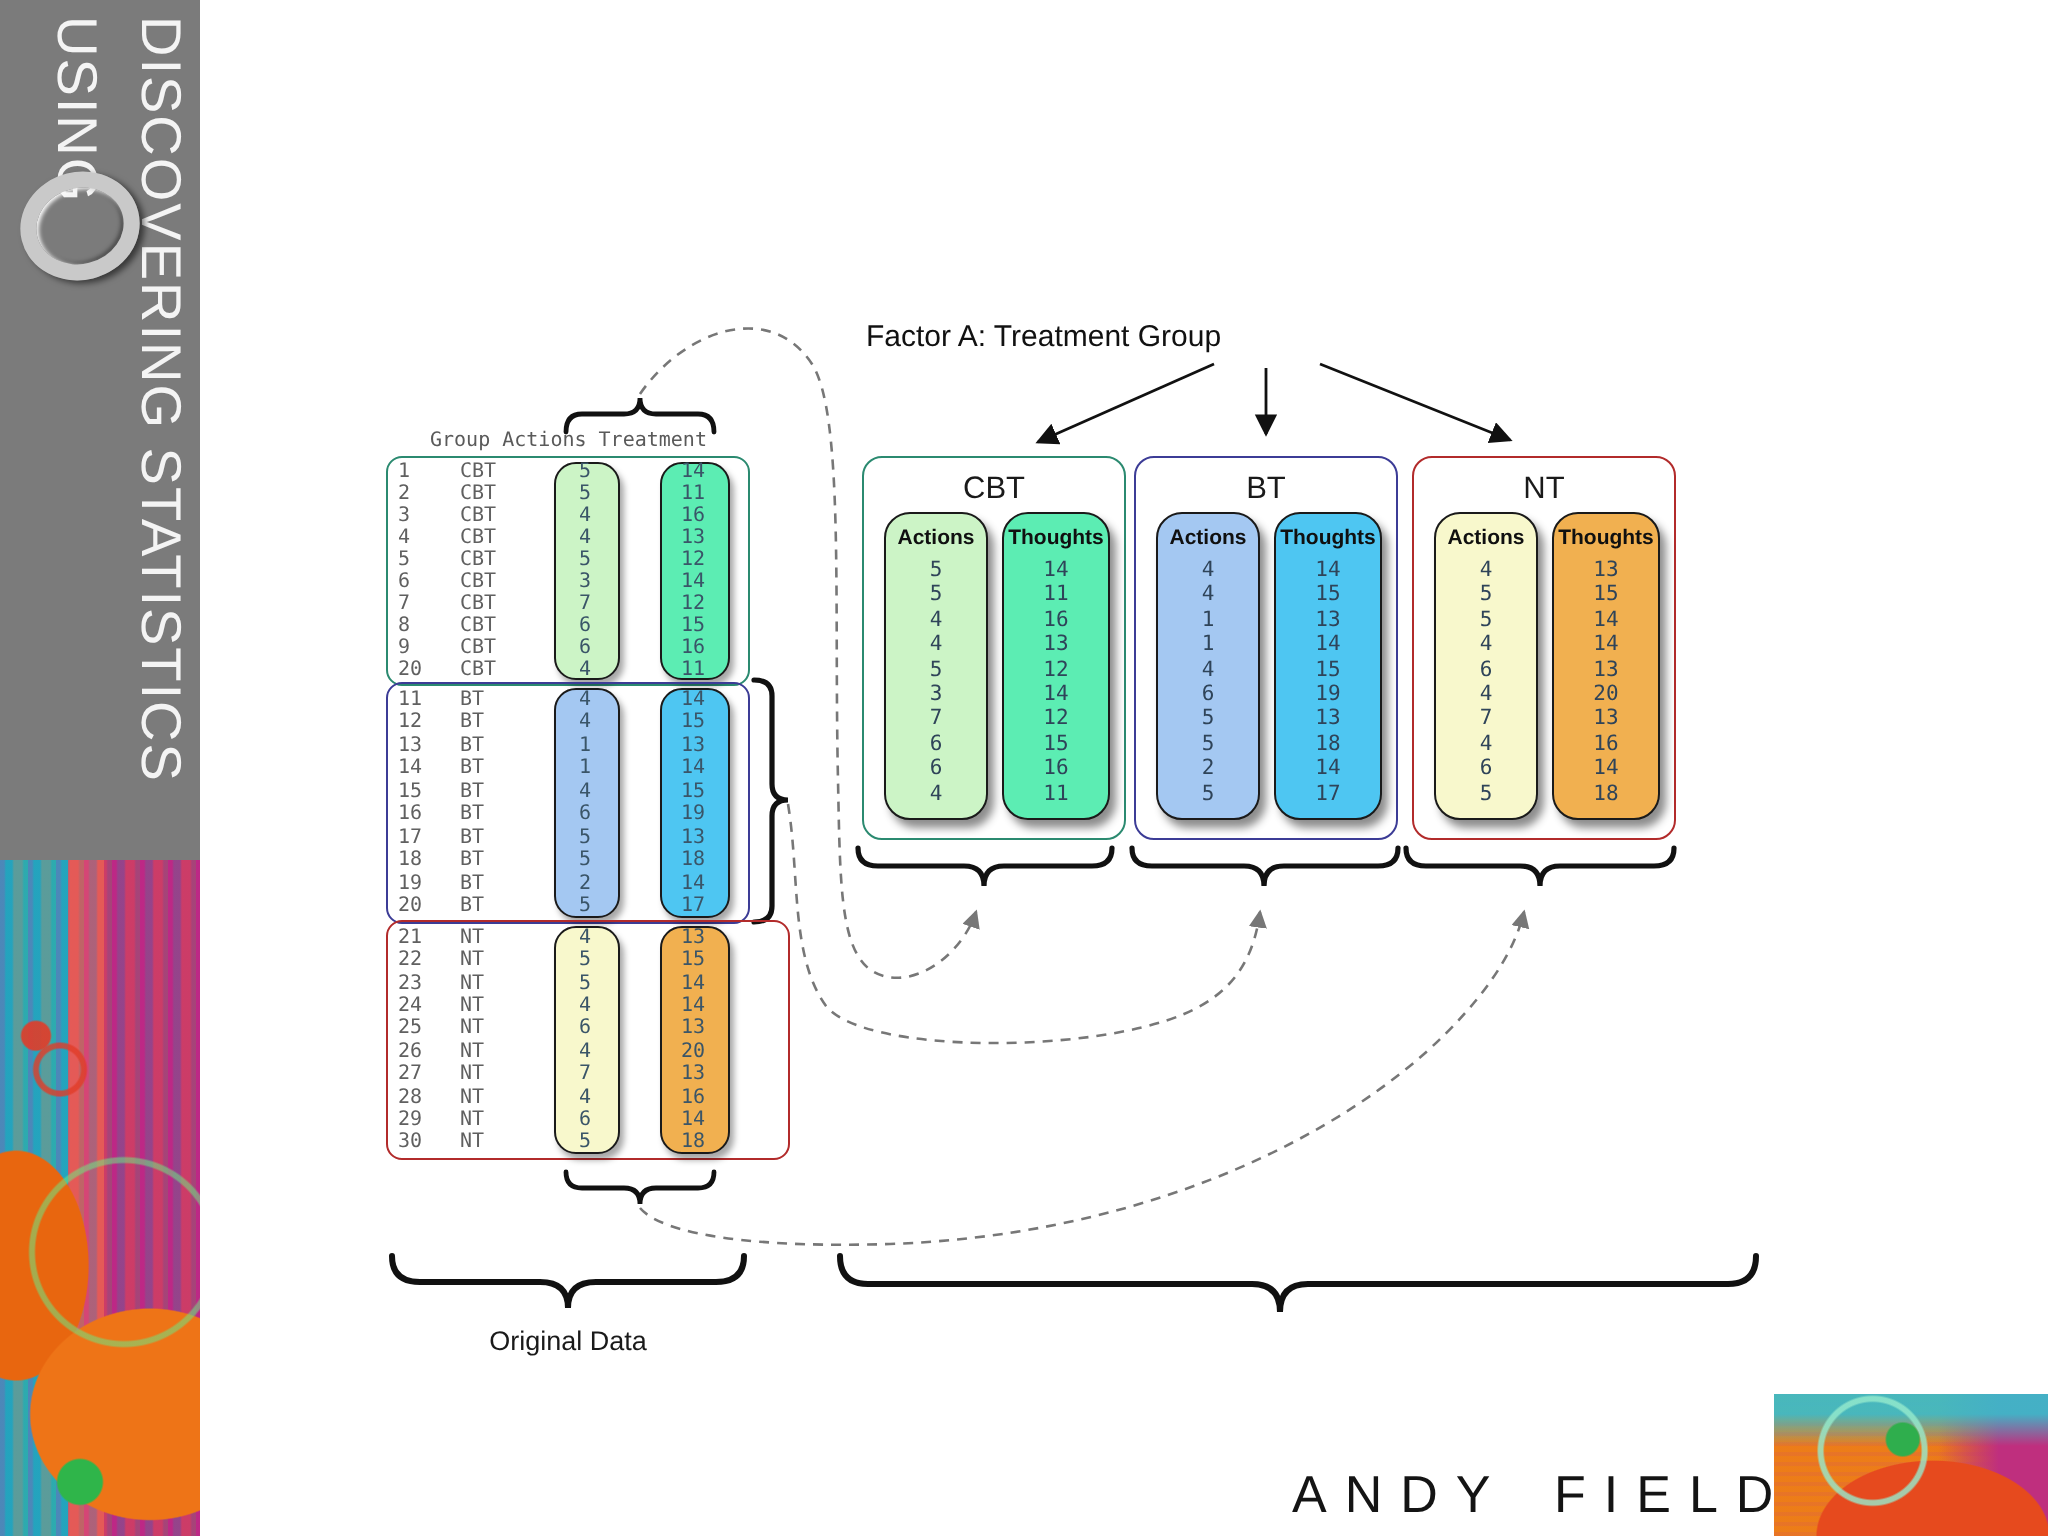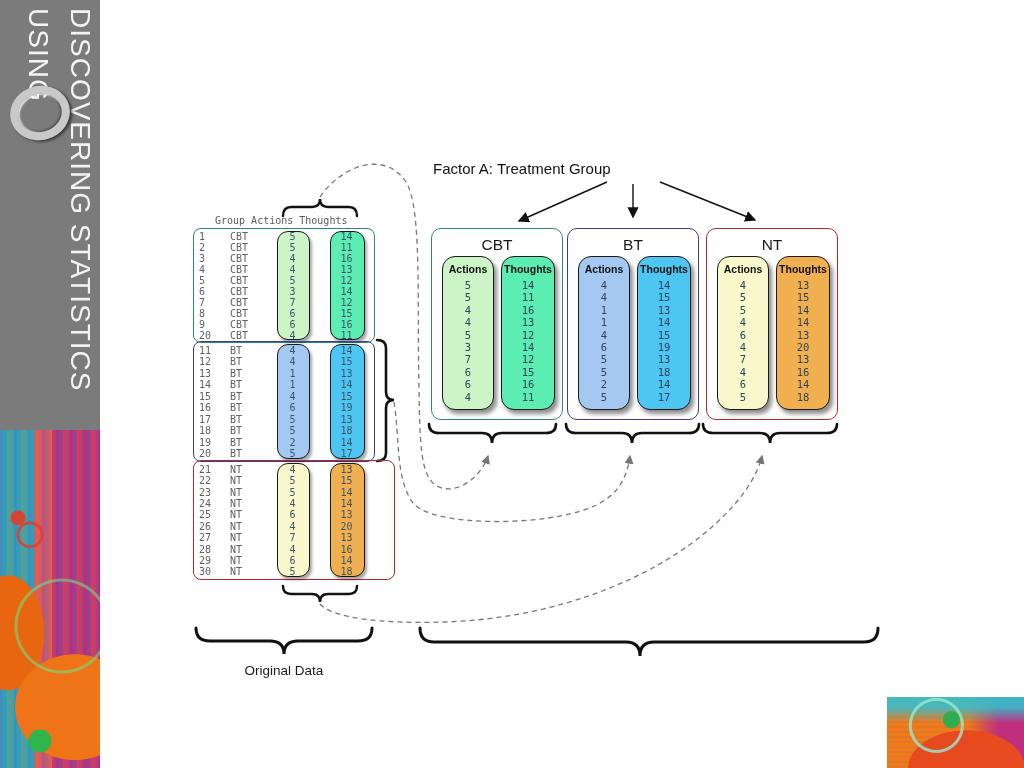--- a/index.html
+++ b/index.html
@@ -122,21 +122,21 @@
     <path d="M703,424 Q703,433 713,433 L760,433 Q770,433 770,443 Q770,433 780,433 L827,433 Q837,433 837,424" stroke="#111" stroke-width="2.6" fill="none" stroke-linecap="round"></path>
 
     <path d="M196,628 Q196,641 210,641 L270,641 Q284,641 284,654 Q284,641 298,641 L358,641 Q372,641 372,628" stroke="#111" stroke-width="3" fill="none" stroke-linecap="round"></path>
     <path d="M420,628 Q420,642 434,642 L626,642 Q640,642 640,656 Q640,642 654,642 L864,642 Q878,642 878,628" stroke="#111" stroke-width="3" fill="none" stroke-linecap="round"></path>
 
     <path d="M320,197 C342,165 385,150 406,182 C422,207 417,300 419,390 C420,440 420,472 434,484 C452,498 480,480 488,456" stroke="#777" stroke-width="1.3" fill="none" stroke-dasharray="5 4" marker-end="url(#garrow)"></path>
     <path d="M394,402 C400,438 395,478 413,503 C432,527 545,527 592,507 C618,496 627,478 630,456" stroke="#777" stroke-width="1.3" fill="none" stroke-dasharray="5 4" marker-end="url(#garrow)"></path>
     <path d="M320,604 C332,618 380,624 445,622 C560,618 655,577 712,527 C741,501 757,477 762,456" stroke="#777" stroke-width="1.3" fill="none" stroke-dasharray="5 4" marker-end="url(#garrow)"></path>
   </svg>
 
-  <div class="theader">Group Actions Thoughts</div>
+  <div class="theader">Group Actions Treatment</div>
 
   <div class="tsection" style="top: 228px; height: 113px; border-color: rgb(43, 138, 112);">
     <div class="pill pill-a" style="background: rgb(204, 244, 198);"></div>
     <div class="pill pill-t" style="background: rgb(92, 237, 179);"></div>
     <div class="trows">
         <div class="trow">
           <span class="tn">1</span>
           <span class="tg">CBT</span>
           <span class="ta">5</span>
           <span class="tt">14</span>
@@ -424,14 +424,15 @@
           <div class="val">20</div>
           <div class="val">13</div>
           <div class="val">16</div>
           <div class="val">14</div>
           <div class="val">18</div>
         </div>
     </div>
   </div>
 
   <div class="caption cap-orig">Original Data</div>
+  <div class="author">ANDY FIELD</div>
 
 </div>
 
 </body></html>

